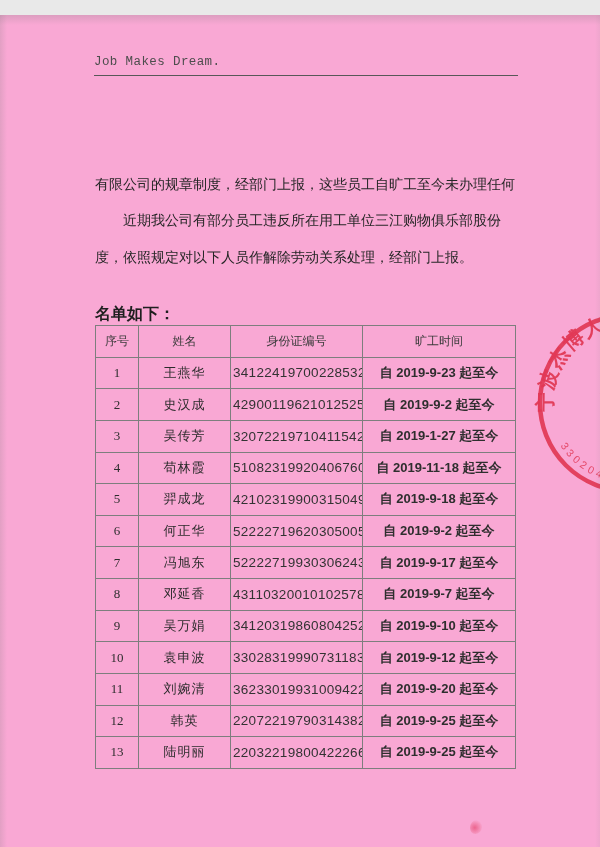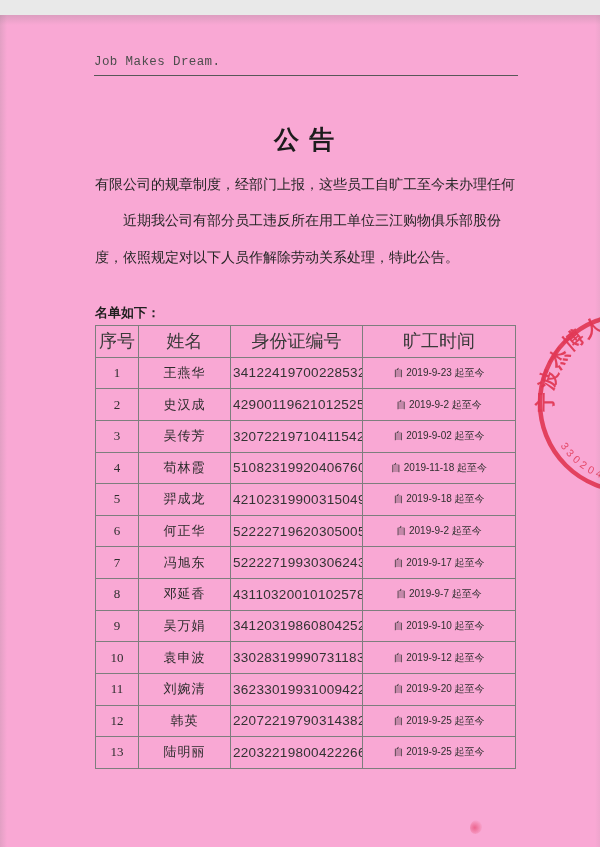--- a/index.html
+++ b/index.html
@@ -60,21 +60,21 @@
     line-height: 36.4px;
     color: #262626;
   }
   .body-line { white-space: nowrap; }
   .body-line.first { text-indent: 2em; }
 
   .list-label {
     position: absolute;
     left: 95px; top: 289px;
     font-family: "Liberation Sans", "DejaVu Sans", sans-serif;
-    font-size: 13px;
+    font-size: 16px;
     font-weight: bold;
     color: #1f1f1f;
   }
 
   table.roster {
     position: absolute;
     left: 95px; top: 310px;
     width: 420px;
     border-collapse: collapse;
     table-layout: fixed;
@@ -83,21 +83,21 @@
     border: 1px solid #7e7e7e;
     text-align: center;
     vertical-align: middle;
     height: 31.64px;
     padding: 0 2px;
     overflow: hidden;
   }
   table.roster th {
     font-family: "Liberation Serif", "DejaVu Serif", serif;
     font-weight: normal;
-    font-size: 18px;
+    font-size: 12px;
     color: #3a3a3a;
   }
   td.c-no {
     font-family: "Liberation Serif", "DejaVu Serif", serif;
     font-size: 13px;
     color: #2e2e2e;
   }
   td.c-name {
     font-family: "Liberation Sans", "DejaVu Sans", sans-serif;
     font-size: 13px;
@@ -106,22 +106,22 @@
     letter-spacing: 1px;
   }
   td.c-id {
     font-family: "Liberation Sans", "DejaVu Sans", sans-serif;
     font-size: 13.5px;
     color: #333;
     letter-spacing: 0.3px;
   }
   td.c-period {
     font-family: "Liberation Sans", "DejaVu Sans", sans-serif;
-    font-size: 10px;
-    font-weight: normal;
+    font-size: 13px;
+    font-weight: bold;
     color: #2e2e2e;
   }
 
   .company-seal {
     position: absolute;
     left: 528px; top: 288px;
     width: 200px; height: 200px;
     mix-blend-mode: multiply;
     opacity: 0.93;
   }
@@ -152,26 +152,25 @@
 <div class="page">
 
   <div class="scan-edge-top"></div>
   <div class="scan-edge-left"></div>
   <div class="scan-edge-right"></div>
 
   <div class="doc-header">
     <span>Job Makes Dream.</span>
   </div>
 
-  <div class="notice-title">公 告</div>
 
   <div class="notice-body">
     <div class="body-line">有限公司的规章制度，经部门上报，这些员工自旷工至今未办理任何</div>
     <div class="body-line first">近期我公司有部分员工违反所在用工单位三江购物俱乐部股份</div>
-    <div class="body-line">度，依照规定对以下人员作解除劳动关系处理，特此公告。</div>
+    <div class="body-line">度，依照规定对以下人员作解除劳动关系处理，经部门上报。</div>
   </div>
 
   <div class="list-label">名单如下：</div>
 
   <table class="roster">
     <colgroup>
       <col style="width:43px">
         <col style="width:92px">
         <col style="width:132px">
         <col style="width:153px">
@@ -192,21 +191,21 @@
     <tr>
       <td class="c-no">2</td>
       <td class="c-name">史汉成</td>
       <td class="c-id">429001196210125259</td>
       <td class="c-period">自 2019-9-2 起至今</td>
     </tr>
     <tr>
       <td class="c-no">3</td>
       <td class="c-name">吴传芳</td>
       <td class="c-id">320722197104115420</td>
-      <td class="c-period">自 2019-9-02 起至今</td>
+      <td class="c-period">自 2019-1-27 起至今</td>
     </tr>
     <tr>
       <td class="c-no">4</td>
       <td class="c-name">苟林霞</td>
       <td class="c-id">510823199204067602</td>
       <td class="c-period">自 2019-11-18 起至今</td>
     </tr>
     <tr>
       <td class="c-no">5</td>
       <td class="c-name">羿成龙</td>

